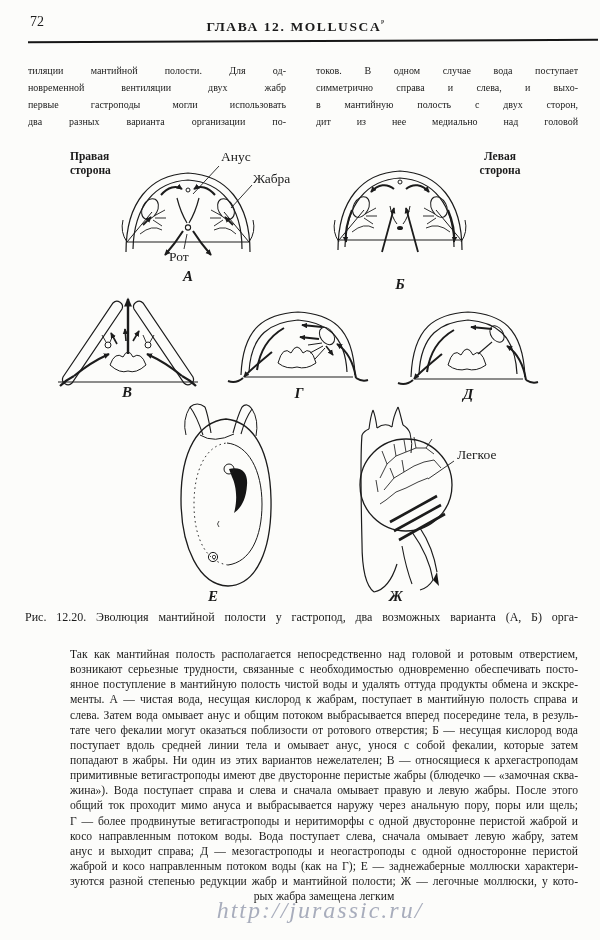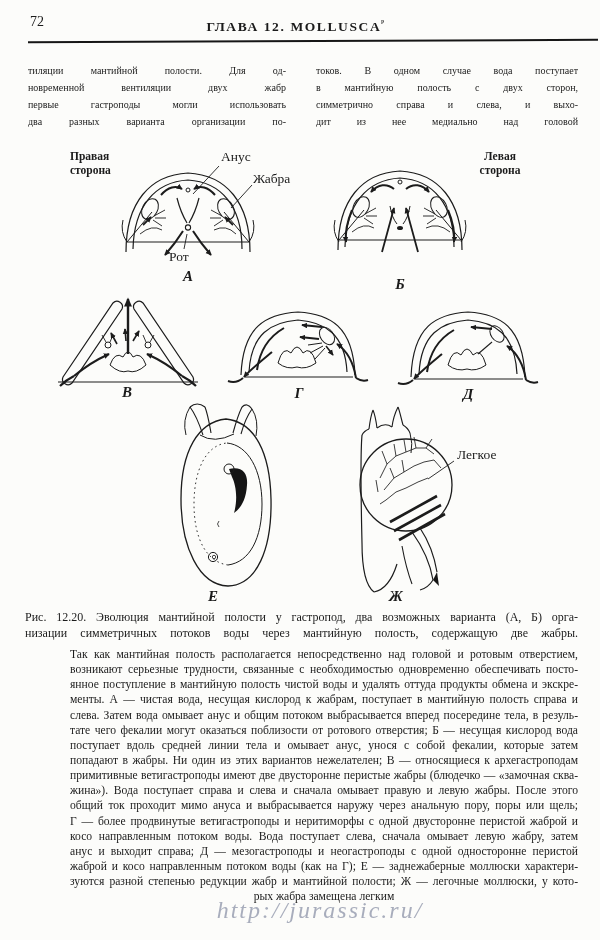--- a/index.html
+++ b/index.html
@@ -43,22 +43,22 @@
 <div class="abs rule" style="left:28px;width:570px;top:40px;"></div>
 
 <div class="abs intro" style="left:28px;top:62px;width:258px;">
   <div class="jline">тиляции мантийной полости. Для од-</div>
   <div class="jline">новременной вентиляции двух жабр</div>
   <div class="jline">первые гастроподы могли использовать</div>
   <div class="jline">два разных варианта организации по-</div>
 </div>
 <div class="abs intro" style="left:316px;top:62px;width:262px;">
   <div class="jline">токов. В одном случае вода поступает</div>
+  <div class="jline">симметрично справа и слева, и выхо-</div>
   <div class="jline">в мантийную полость с двух сторон,</div>
-  <div class="jline">симметрично справа и слева, и выхо-</div>
   <div class="jline">дит из нее медиально над головой</div>
 </div>
 
 <svg class="abs" style="left:0;top:148px;" width="600" height="458" viewBox="0 0 600 458">
   <defs>
     <marker id="ah" markerWidth="8" markerHeight="8" refX="5.2" refY="3" orient="auto" markerUnits="userSpaceOnUse">
       <path d="M0,0.2 L6,3 L0,5.8 Z" fill="#1c1c1c"></path>
     </marker>
     <marker id="ahb" markerWidth="12" markerHeight="12" refX="7.5" refY="4" orient="auto" markerUnits="userSpaceOnUse">
       <path d="M0,0 L9,4 L0,8 Z" fill="#1c1c1c"></path>
@@ -214,21 +214,20 @@
 <div class="abs pletter" style="left:178px;top:268px;">А</div>
 <div class="abs pletter" style="left:390px;top:276px;">Б</div>
 <div class="abs pletter" style="left:117px;top:384px;">В</div>
 <div class="abs pletter" style="left:289px;top:385px;">Г</div>
 <div class="abs pletter" style="left:458px;top:386px;">Д</div>
 <div class="abs pletter" style="left:203px;top:588px;">Е</div>
 <div class="abs pletter" style="left:386px;top:588px;">Ж</div>
 
 <div class="abs caption" style="left:25px;top:610px;width:553px;">
   <div class="jline">Рис. 12.20. Эволюция мантийной полости у гастропод, два возможных варианта (А, Б) орга-</div>
-  <div class="jline">низации симметричных потоков воды через мантийную полость, содержащую две жабры.</div>
 </div>
 
 <div class="abs bodytxt" style="left:25px;top:647px;width:553px;">
   <div class="jline">Так как мантийная полость располагается непосредственно над головой и ротовым отверстием,</div>
   <div class="jline">возникают серьезные трудности, связанные с необходимостью одновременно обеспечивать посто-</div>
   <div class="jline">янное поступление в мантийную полость чистой воды и удалять оттуда продукты обмена и экскре-</div>
   <div class="jline">менты. А — чистая вода, несущая кислород к жабрам, поступает в мантийную полость справа и</div>
   <div class="jline">слева. Затем вода омывает анус и общим потоком выбрасывается вперед посередине тела, в резуль-</div>
   <div class="jline">тате чего фекалии могут оказаться поблизости от ротового отверстия; Б — несущая кислород вода</div>
   <div class="jline">поступает вдоль средней линии тела и омывает анус, унося с собой фекалии, которые затем</div>

